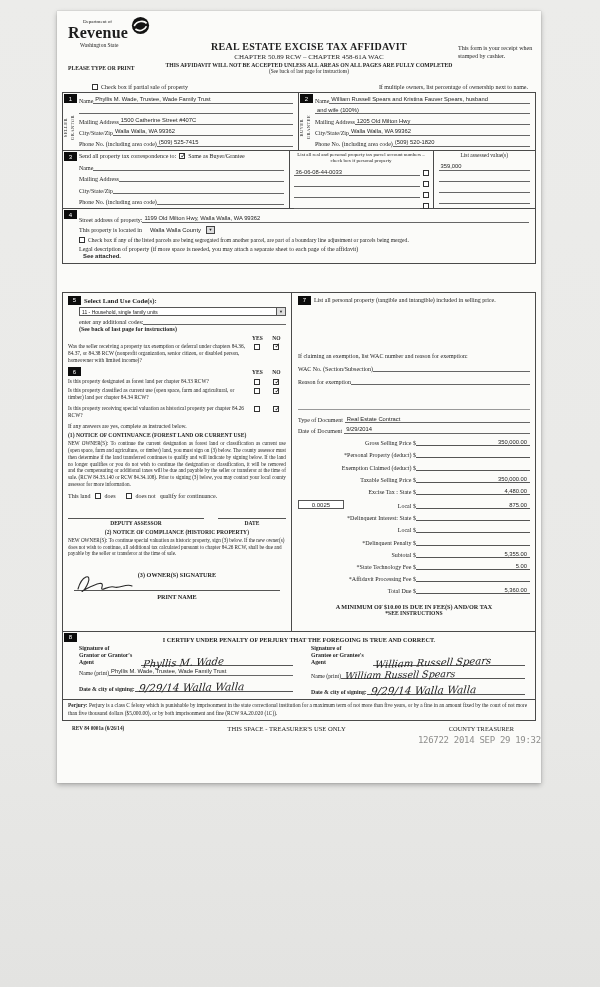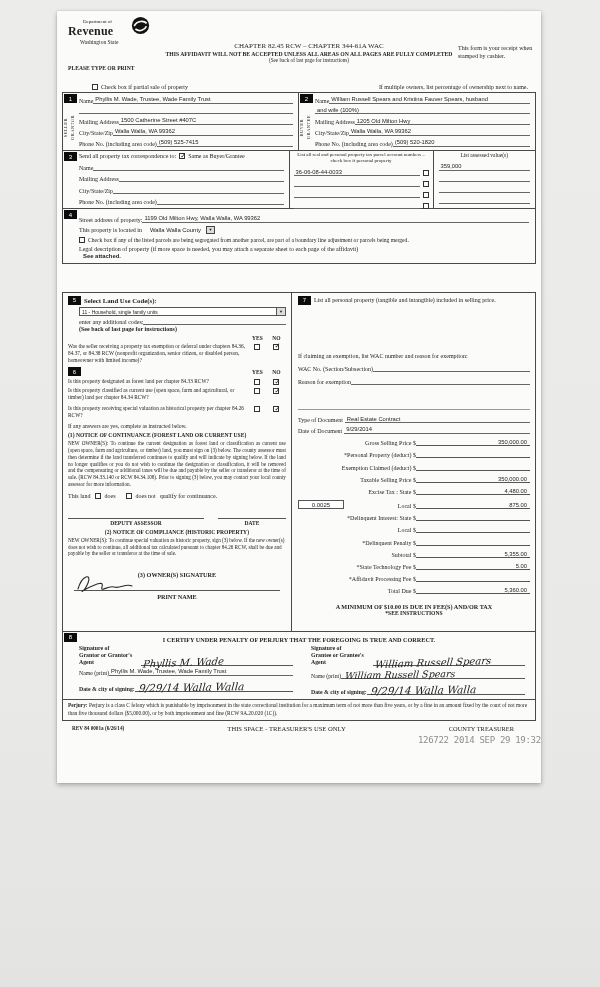--- a/index.html
+++ b/index.html
@@ -10,21 +10,21 @@
   }
   .page {
     position:absolute; left:57px; top:11px; width:484px; height:772px;
     background:#fbfbf9; box-shadow:0 2px 5px rgba(0,0,0,.28),0 0 1px rgba(0,0,0,.25);
     padding:8px 5px 0 5px;
   }
   
   .hdr { position:relative; height:64px; }
   .logo { position:absolute; left:6px; top:0; width:110px; }
   .logo-dept { font-size:5px; margin-left:15px; }
-  .logo-rev { font-size:12px; font-weight:bold; letter-spacing:.2px; }
+  .logo-rev { font-size:16px; font-weight:bold; letter-spacing:.2px; }
   .logo-state { font-size:5.5px; margin-left:12px; }
   .logo-mark { position:absolute; left:63px; top:-3px; }
   .please { position:absolute; left:6px; top:46px; font-size:5.6px; font-weight:bold; }
   .hdr-c { text-align:center; padding-top:22px; margin:0 80px 0 100px; }
   .hdr-title { font-size:10px; font-weight:bold; letter-spacing:.3px; white-space:nowrap; }
   .hdr-chap { font-size:7px; margin-top:1px; white-space:nowrap; }
   .hdr-warn { font-size:5.7px; font-weight:bold; margin-top:1px; white-space:nowrap; }
   .hdr-see { font-size:5.2px; }
   .receipt { position:absolute; right:0; top:26px; width:78px; font-size:6px; line-height:1.3; }
   .partial-row { display:flex; align-items:center; font-size:6px; margin:1px 8px 2px 30px; }
@@ -150,21 +150,22 @@
       <span class="logo-mark">
         <svg width="19" height="19" viewBox="0 0 19 19">
           <circle cx="9.5" cy="9.5" r="8.6" fill="#131313"></circle>
           <path d="M3.2 10 C6 4.6, 13 4.2, 15.6 7.4" stroke="#fbfbf9" fill="none" stroke-width="1.7"></path>
           <path d="M4.4 13 C8.4 16, 13.8 14.2, 15.4 10.2" stroke="#fbfbf9" fill="none" stroke-width="1.7"></path>
         </svg>
       </span>
     </div>
     <div class="please">PLEASE TYPE OR PRINT</div>
     <div class="hdr-c">
-      <div class="hdr-chap">CHAPTER 82.45 RCW – CHAPTER 344-61A WAC</div>
+      <div class="hdr-title">REAL ESTATE EXCISE TAX AFFIDAVIT</div>
+      <div class="hdr-chap">CHAPTER 50.89 RCW – CHAPTER 458-61A WAC</div>
       <div class="hdr-warn">THIS AFFIDAVIT WILL NOT BE ACCEPTED UNLESS ALL AREAS ON ALL PAGES ARE FULLY COMPLETED</div>
       <div class="hdr-see">(See back of last page for instructions)</div>
     </div>
     <div class="receipt">This form is your receipt when stamped by cashier.</div>
   </div>
 
   <div class="partial-row">
     <span class="cb" style="margin-right:3px"></span>
     <span>Check box if partial sale of property</span>
     <span class="right-note">If multiple owners, list percentage of ownership next to name.</span>

